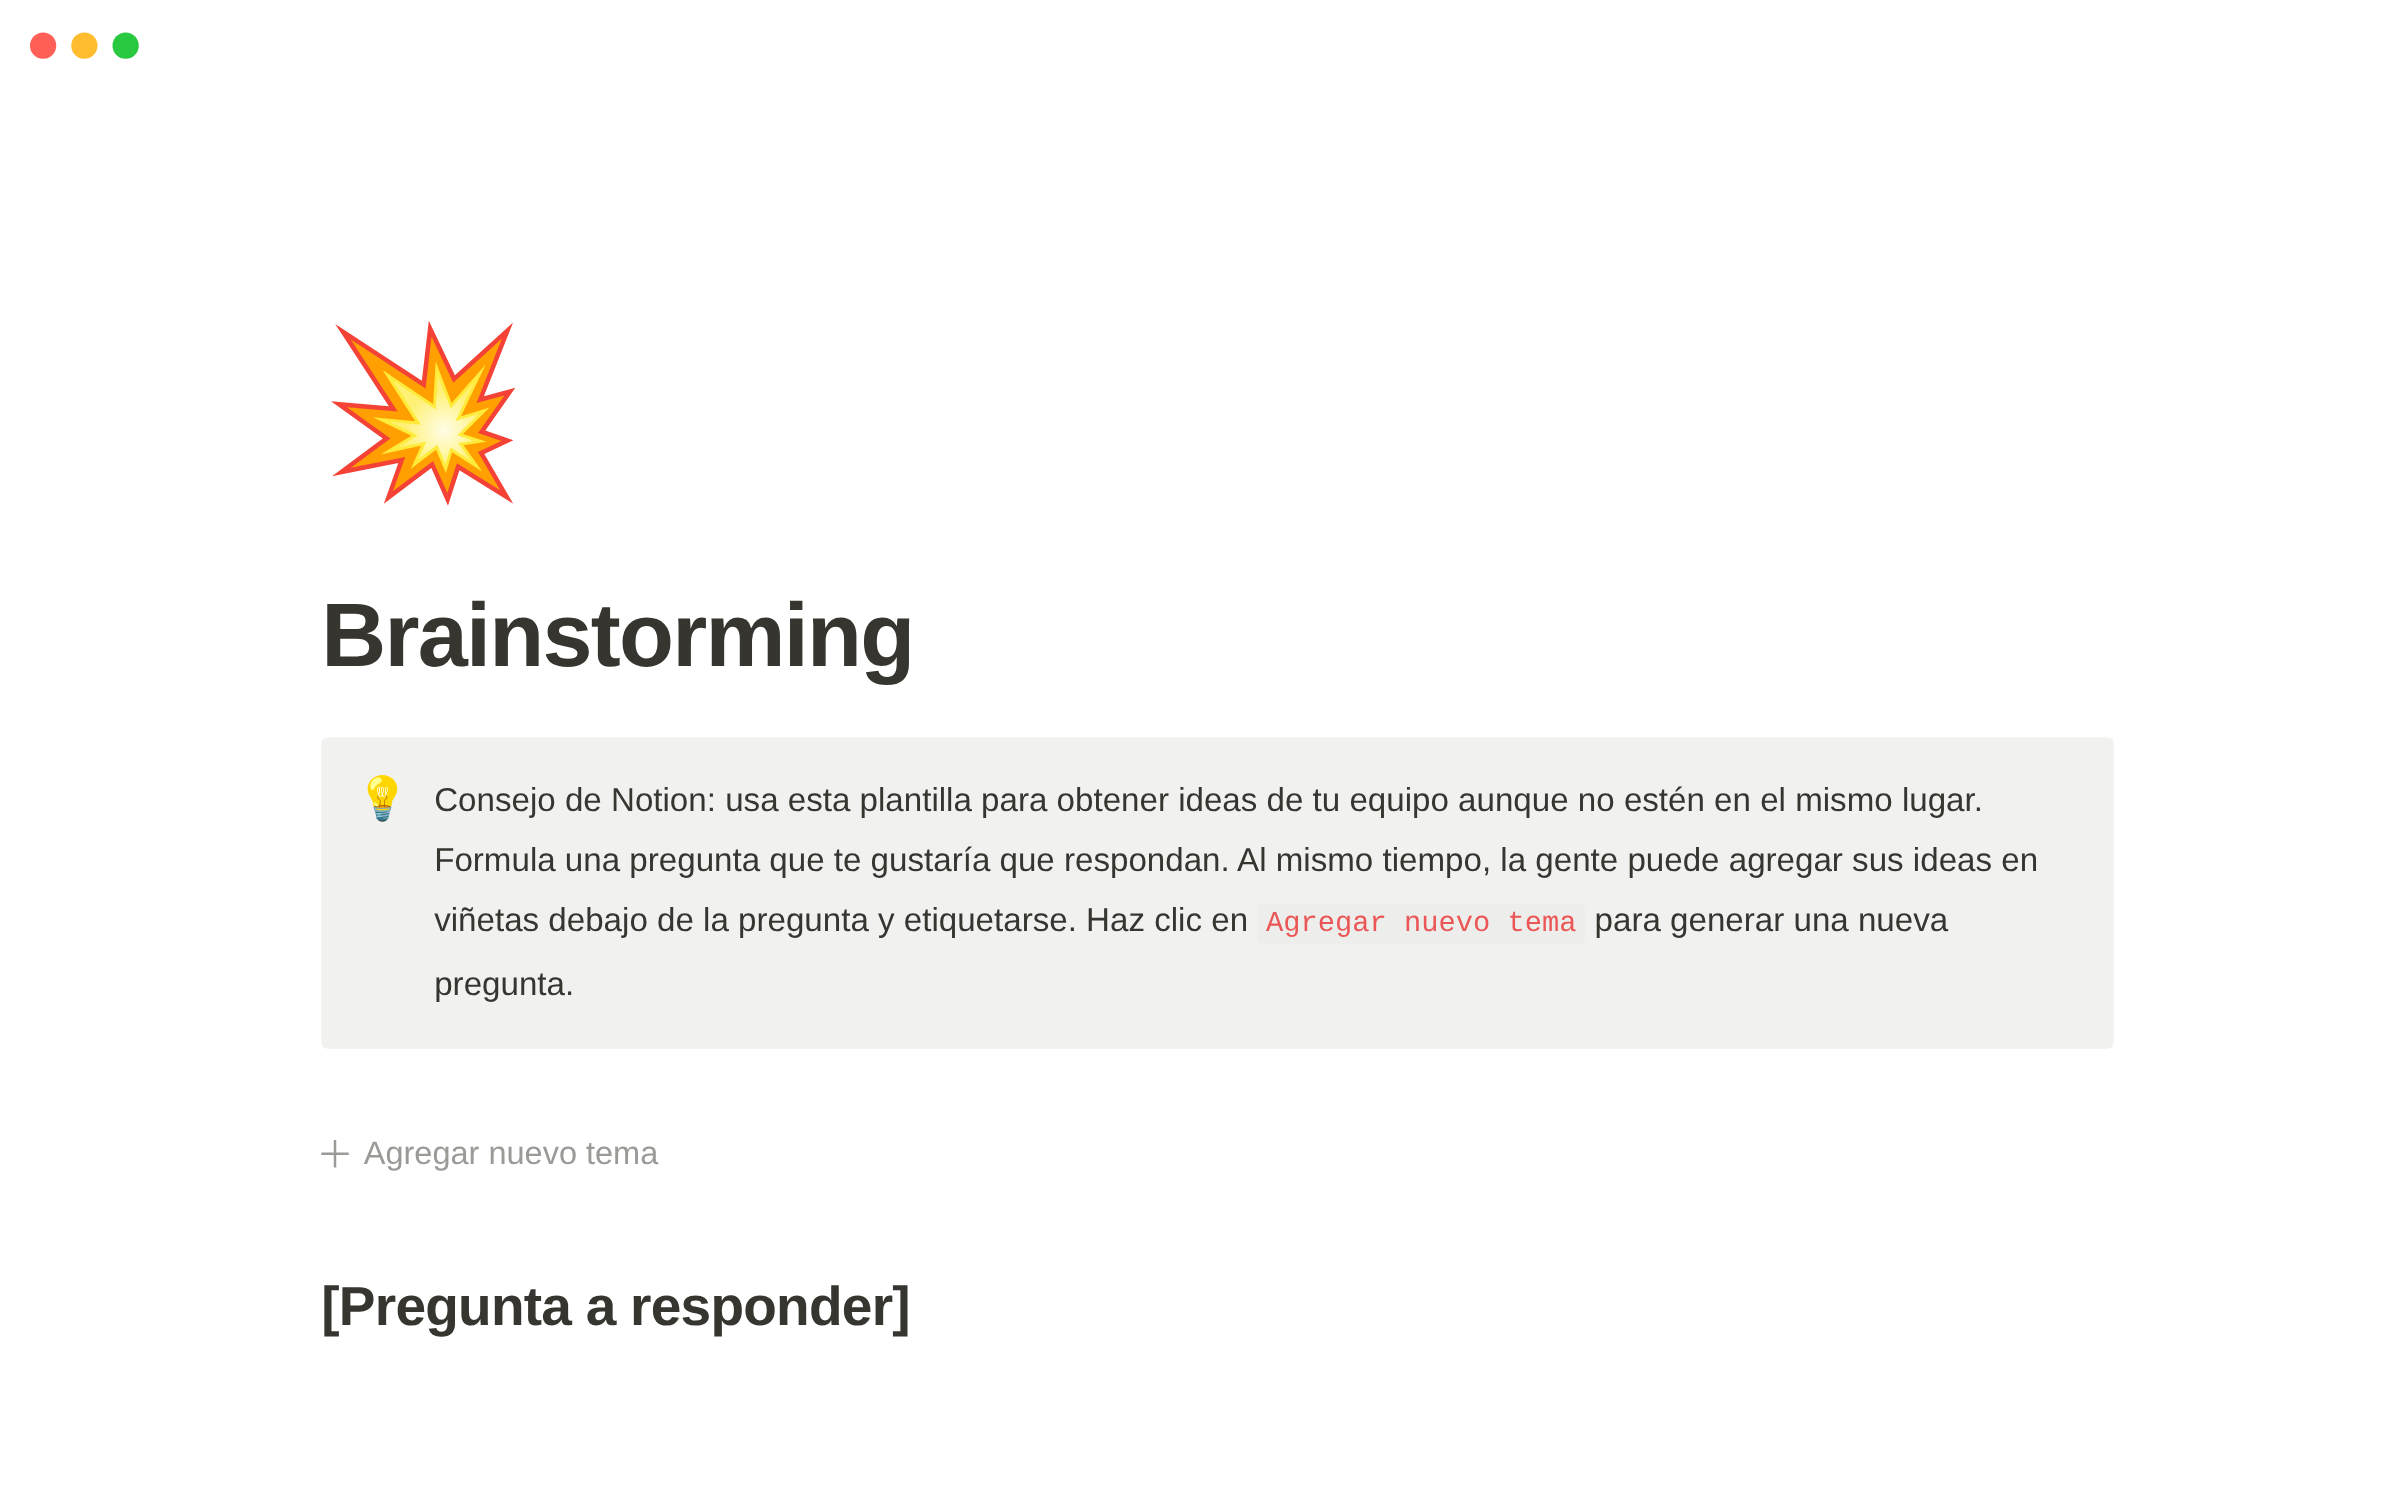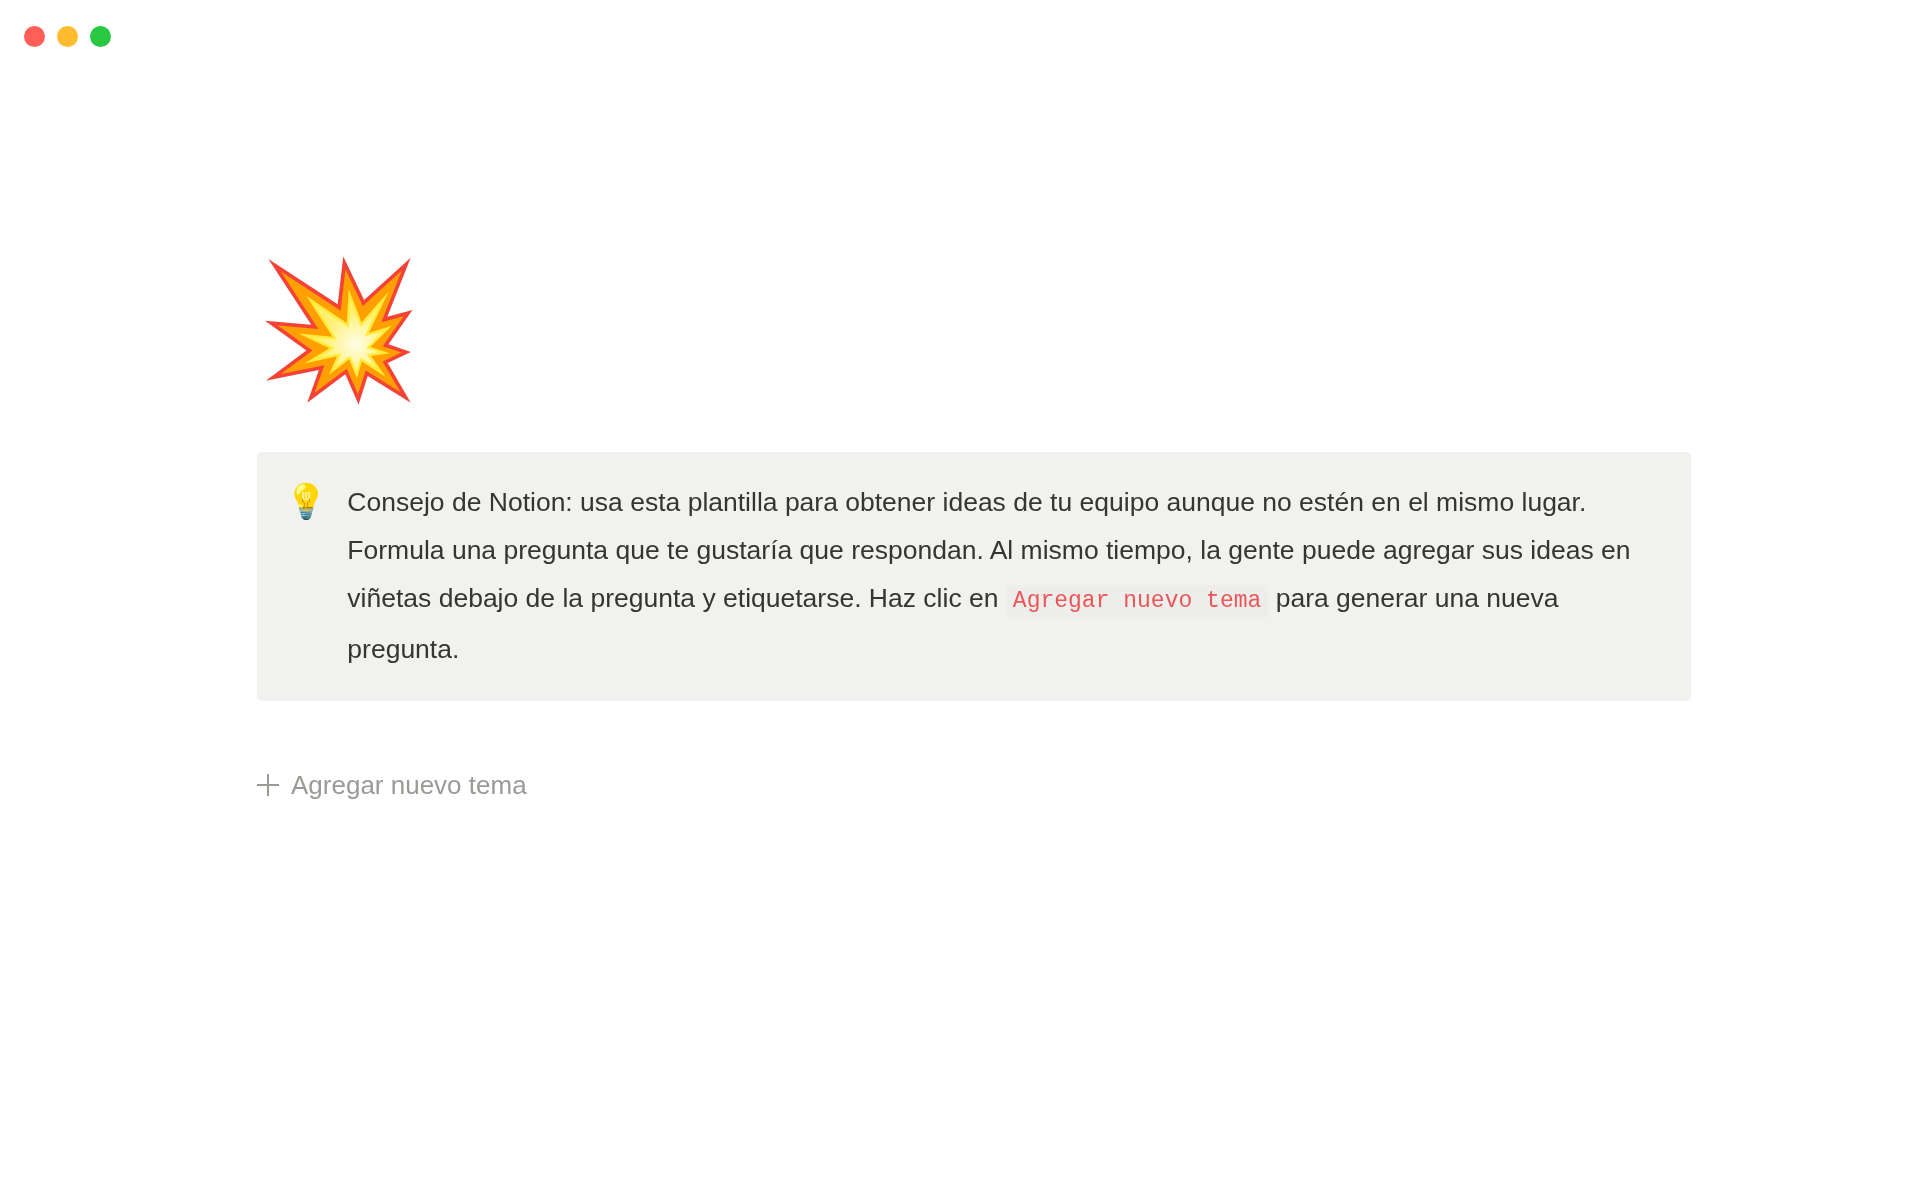--- a/index.html
+++ b/index.html
@@ -159,28 +159,30 @@
     <span class="dot dot-min"></span>
     <span class="dot dot-max"></span>
   </div>
 </div>
 
 <div class="page">
   <div class="content">
 
     <div class="page-emoji">💥</div>
 
+    <div class="page-title">Brainstorming</div>
 
     <div class="callout">
       <div class="callout-icon">💡</div>
       <div class="callout-text">
         <b>Consejo de Notion:</b><span> usa esta plantilla para obtener ideas de tu equipo aunque no estén en el mismo lugar. Formula una pregunta que te gustaría que respondan. Al mismo tiempo, la gente puede agregar sus ideas en viñetas debajo de la pregunta y etiquetarse. Haz clic en </span><span class="code-chip">Agregar nuevo tema</span><span> para generar una nueva pregunta.</span>
       </div>
     </div>
 
     <div class="add-row">
       <span class="plus-icon"></span>
       <span>Agregar nuevo tema</span>
     </div>
 
+    <div class="section-heading">[Pregunta a responder]</div>
 
   </div>
 </div>
 
 </body></html>

